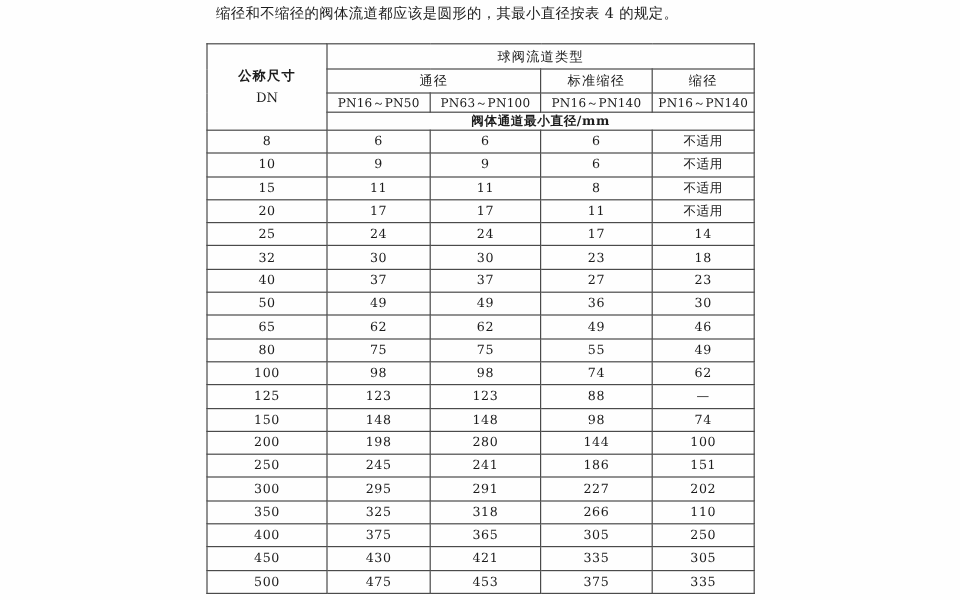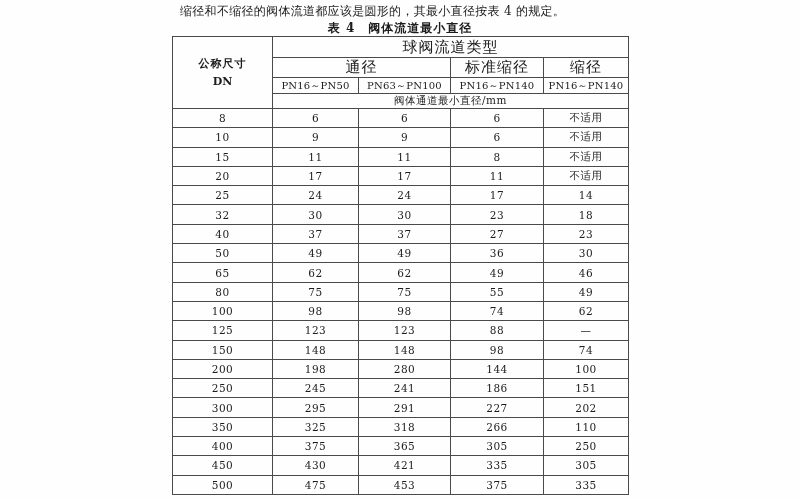--- a/index.html
+++ b/index.html
@@ -45,37 +45,36 @@
     text-align: center;
     vertical-align: middle;
     padding: 0;
     font-weight: normal;
     overflow: hidden;
   }
   tr.hdr-group { height: 21px; }
   tr.hdr-type  { height: 20px; }
   tr.hdr-pn    { height: 16px; }
   tr.hdr-unit  { height: 15px; }
-  .cn-bold { font-weight: bold; font-size: 15px; letter-spacing: 1px; margin-top: 24px; }
+  .cn-bold { font-weight: bold; font-size: 11px; letter-spacing: 1px; margin-top: 24px; }
   .dn-head { font-size: 11px; line-height: 1.55; margin-left: 36px; }
   .dn-head .cn { font-weight: bold; letter-spacing: 1px; }
-  .dn-head .en { font-weight: bold; }
+  .dn-head .en { font-weight: normal; }
   tr.hdr-pn th { font-size: 10px; letter-spacing: 0.2px; }
-  tr.hdr-unit td { font-size: 10.5px; font-weight: normal; letter-spacing: 0.5px; margin-left: 32px; }
+  tr.hdr-unit td { font-size: 10.5px; font-weight: bold; letter-spacing: 0.5px; margin-left: 32px; }
   tbody.data tr { height: 19.3px; }
   tbody.data td { font-size: 10.5px; letter-spacing: 0.5px; }
 </style>
 </head>
 <body>
 
 <div class="page">
 
   <div class="intro">缩径和不缩径的阀体流道都应该是圆形的，其最小直径按表 4 的规定。</div>
 
-  <div class="table-title">表 4　阀体流道最小直径</div>
 
   <table class="min-bore">
     <colgroup>
       <col style="width:100px">
       <col style="width:86px">
       <col style="width:92px">
       <col style="width:93px">
       <col style="width:85px">
     </colgroup>
     <thead>

